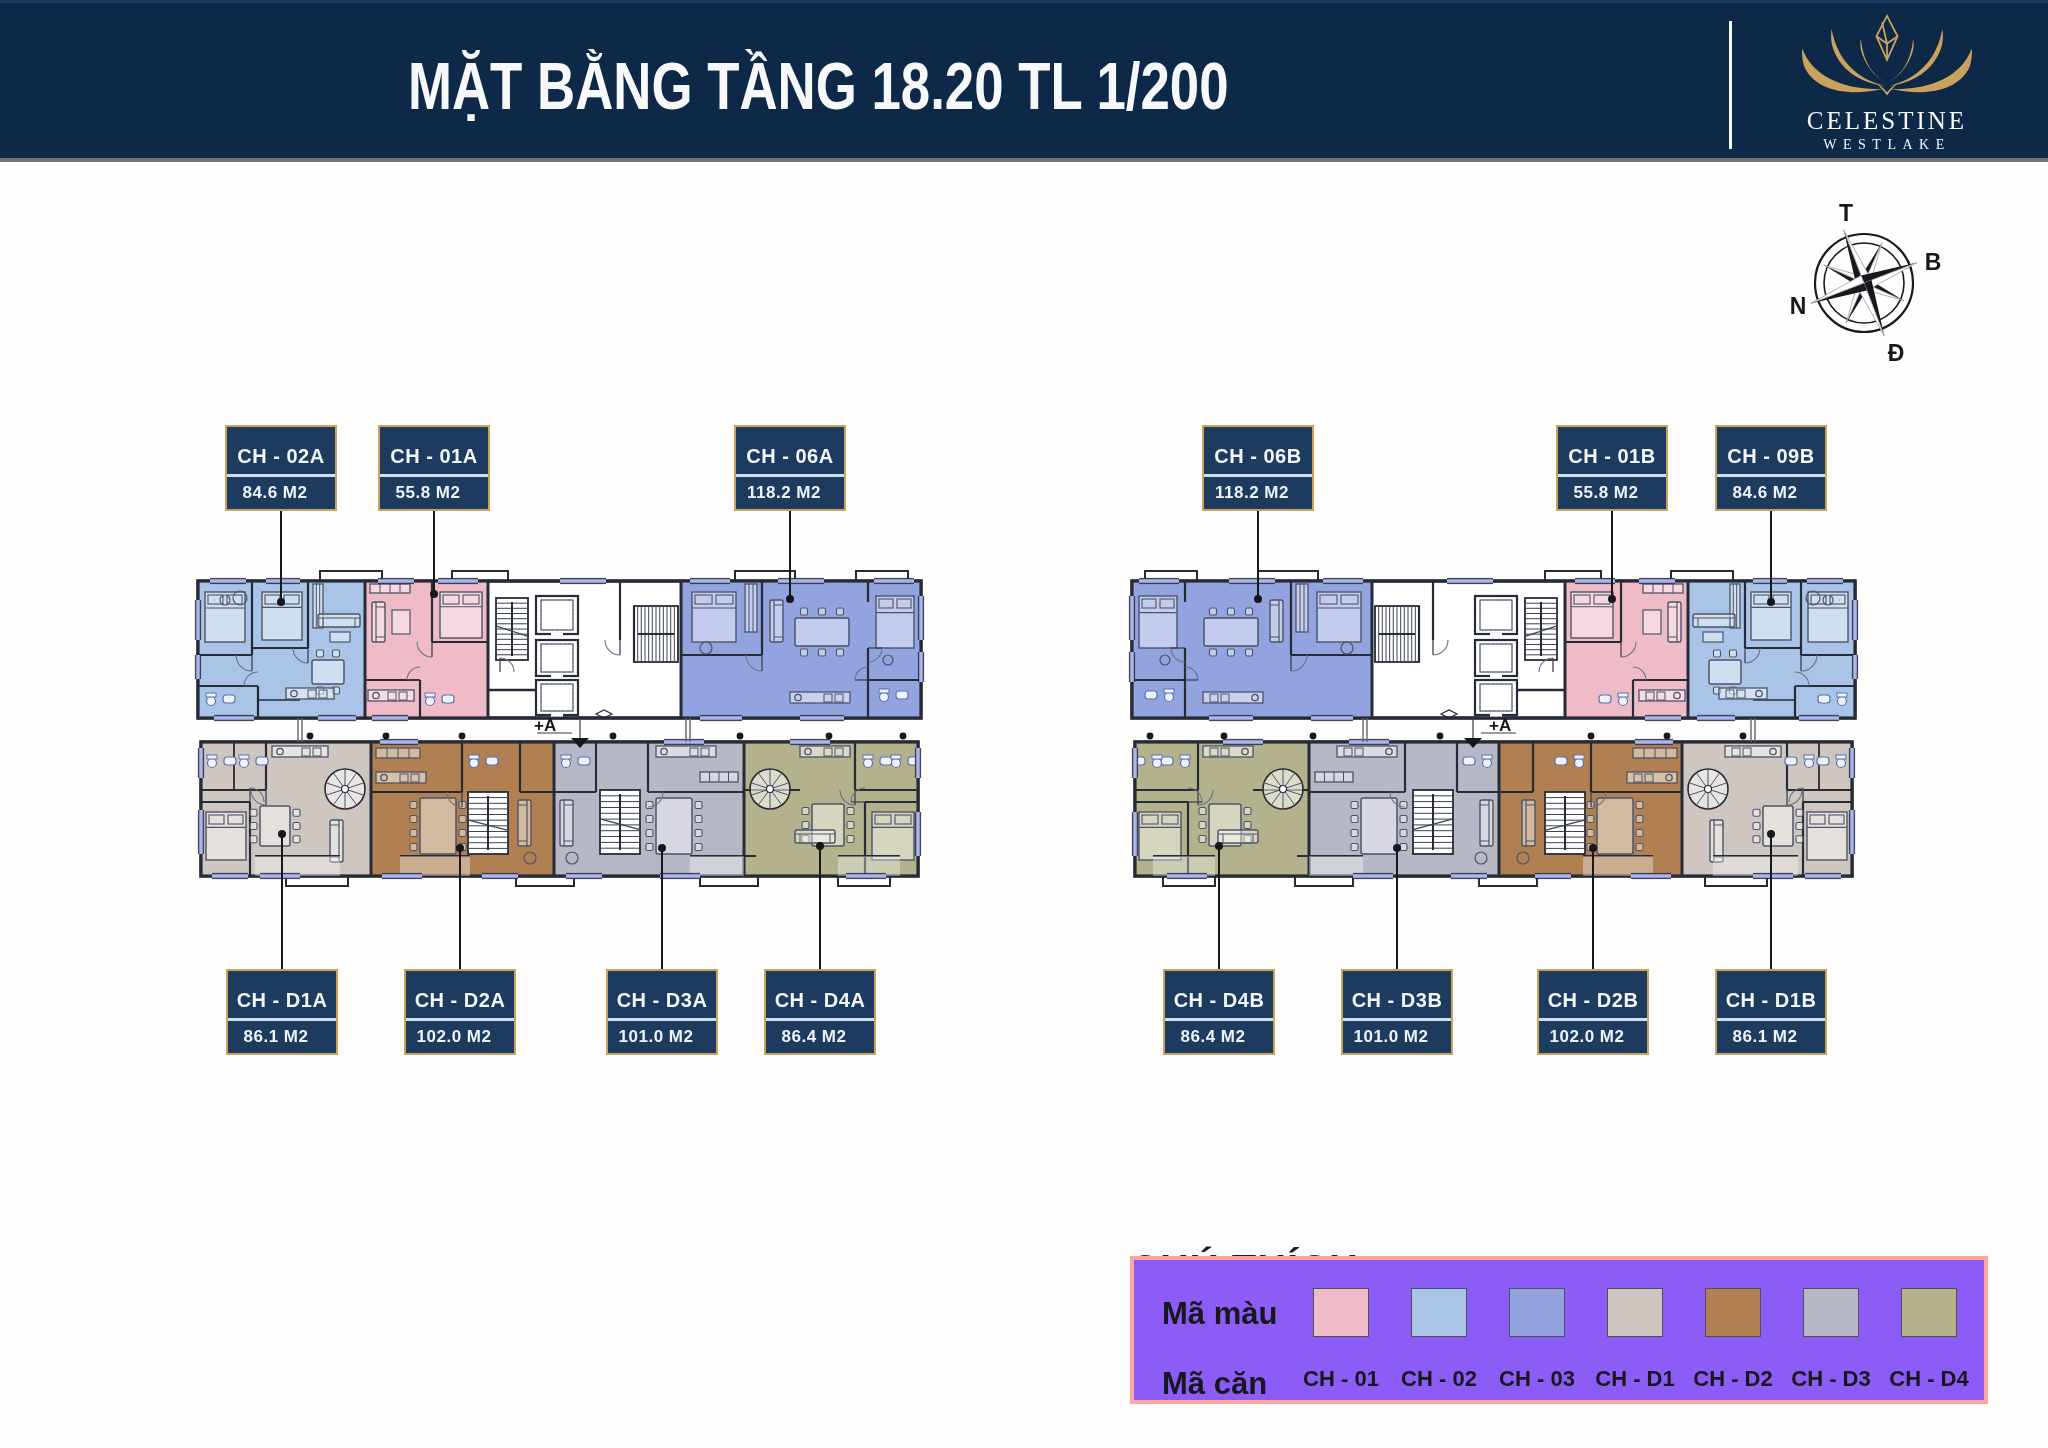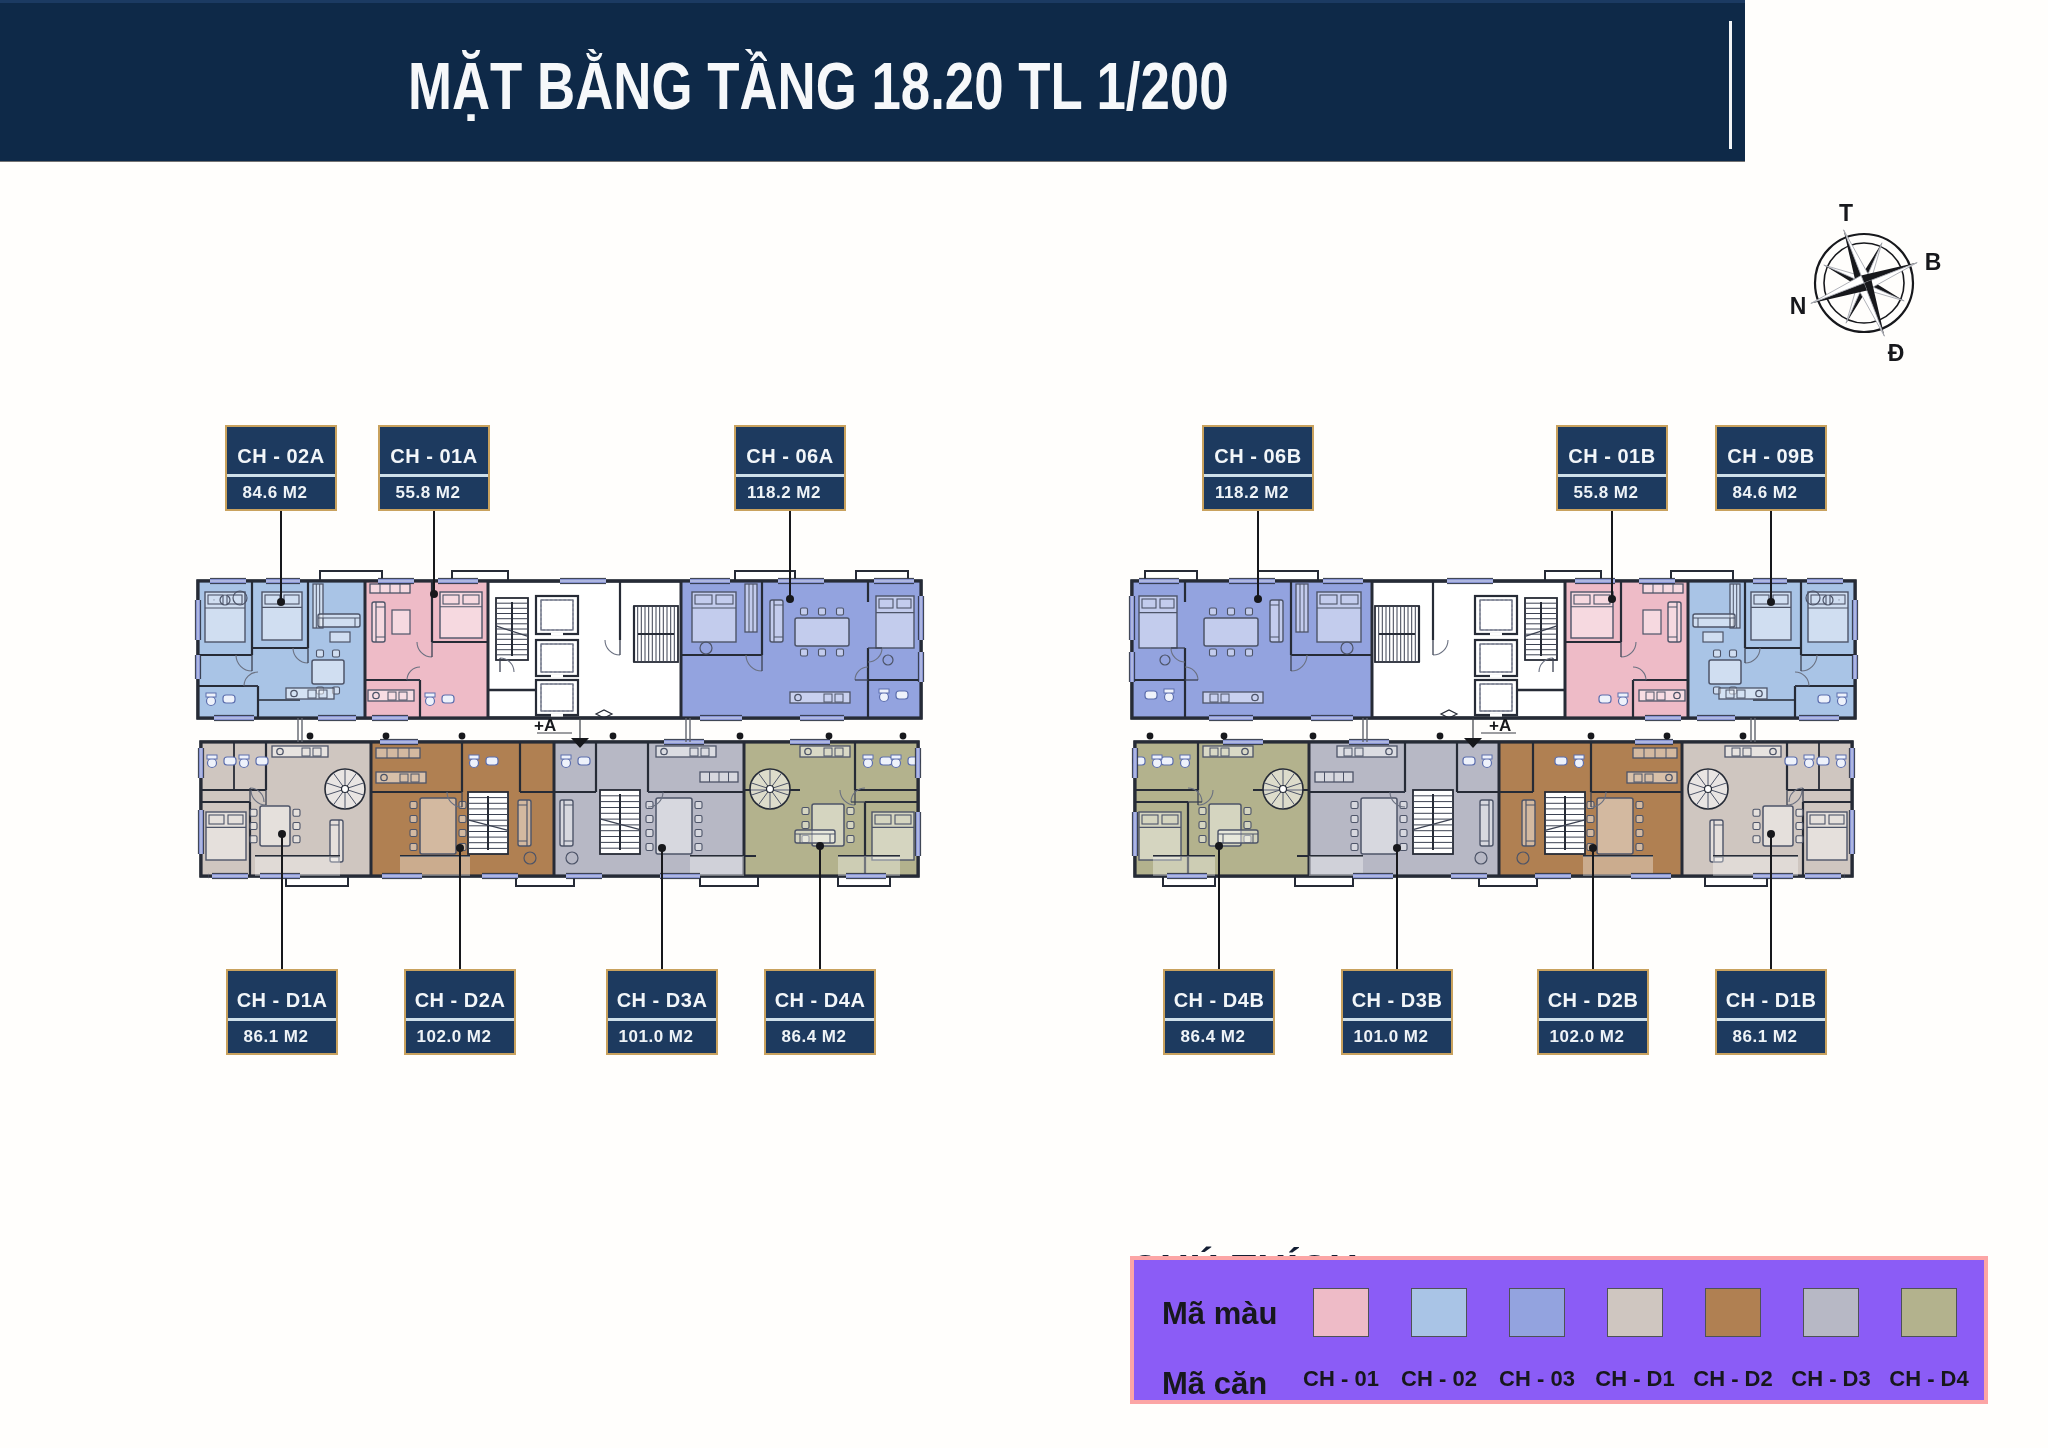--- a/index.html
+++ b/index.html
@@ -2,22 +2,22 @@
 <html style="--c0: #eebbc7; --c1: #a9c4e6; --c2: #93a3df; --c3: #cfc6c0; --c4: #b08052; --c5: #b7b8c5; --c6: #b3b28d; --navy: #0e2948; --panel-navy: #1d3a5f; --gold: #c9a25e; --divider-light: #cfe0ea; --ink: #17181c;"><head>
 <meta charset="utf-8">
 <style>
   html,body { margin:0; padding:0; background:#ffffff; }
   .canvas {
     position:relative; width:2048px; height:1448px; overflow:hidden;
     background:#fffefc;
     font-family:"Liberation Sans", sans-serif;
   }
   .header-bar {
-    position:absolute; left:0; top:0; width:1745px; height:162px;
-    background:var(--navy); border-top:3px solid #1b3a62; border-bottom:1px solid #737373;
+    position:absolute; left:0; top:0; width:2048px; height:162px;
+    background:var(--navy); border-top:3px solid #1b3a62; border-bottom:4px solid #737373;
     box-sizing:border-box;
   }
   .page-title {
     position:absolute; left:408px; top:0; height:160px; line-height:166px;
     color:#f6f8fa; font-size:66px; font-weight:bold; letter-spacing:0px; white-space:nowrap;
     transform:scaleX(0.8); transform-origin:left center;
   }
   .header-sep {
     position:absolute; left:1729px; top:18px; width:3px; height:128px; background:#f2f4f6;
   }
@@ -72,20 +72,41 @@
   }
 </style>
 </head>
 <body>
 
 <div class="canvas">
 
   <div class="header-bar">
     <div class="page-title">MẶT BẰNG TẦNG 18.20 TL 1/200</div>
     <div class="header-sep"></div>
+    <div class="brand">
+      <svg width="204" height="96" viewBox="0 0 224 118" preserveAspectRatio="xMidYMid meet">
+<g fill="var(--gold)" stroke="none">
+ <path d="M 8 46 C 20 80 58 97 108 96 C 60 106 24 96 11 70 C 8 62 7 52 8 46 Z"></path>
+ <path d="M 216 46 C 204 80 166 97 116 96 C 164 106 200 96 213 70 C 216 62 217 52 216 46 Z"></path>
+ <path d="M 44 22 C 50 58 74 84 110 92 C 72 88 50 66 44 40 C 43 33 43 26 44 22 Z"></path>
+ <path d="M 180 22 C 174 58 150 84 114 92 C 152 88 174 66 180 40 C 181 33 181 26 180 22 Z"></path>
+ <path d="M 80 34 C 82 60 94 80 112 88 C 96 82 84 64 80 48 C 79 42 79 37 80 34 Z"></path>
+ <path d="M 144 34 C 142 60 130 80 112 88 C 128 82 140 64 144 48 C 145 42 145 37 144 34 Z"></path>
+ <path d="M 98 88 C 104 92 108 95 112 100 C 116 95 120 92 126 88 C 120 94 116 98 112 104 C 108 98 104 94 98 88 Z"></path>
+</g>
+<g fill="none" stroke="var(--gold)" stroke-width="2.2">
+ <path d="M 112 6 L 125 31 L 112 60 L 99 31 Z"></path>
+ <path d="M 99 31 L 112 40 L 125 31"></path>
+ <path d="M 112 40 L 112 60"></path>
+ <path d="M 106 14 L 112 40"></path>
+</g>
+</svg>
+      <div class="brand-name">CELESTINE</div>
+      <div class="brand-sub">WESTLAKE</div>
+    </div>
   </div>
 
   <svg class="plan-svg" width="2048" height="1448" viewBox="0 0 2048 1448">
     <g id="blk">
 <rect x="320" y="571" width="62" height="10" fill="#ffffff" stroke="#262b36" stroke-width="2.0"></rect>
 <rect x="452" y="571" width="56" height="10" fill="#ffffff" stroke="#262b36" stroke-width="2.0"></rect>
 <rect x="735" y="571" width="60" height="10" fill="#ffffff" stroke="#262b36" stroke-width="2.0"></rect>
 <rect x="856" y="571" width="52" height="10" fill="#ffffff" stroke="#262b36" stroke-width="2.0"></rect>
 <rect x="286" y="876" width="62" height="10" fill="#ffffff" stroke="#262b36" stroke-width="2.0"></rect>
 <rect x="516" y="876" width="58" height="10" fill="#ffffff" stroke="#262b36" stroke-width="2.0"></rect>

